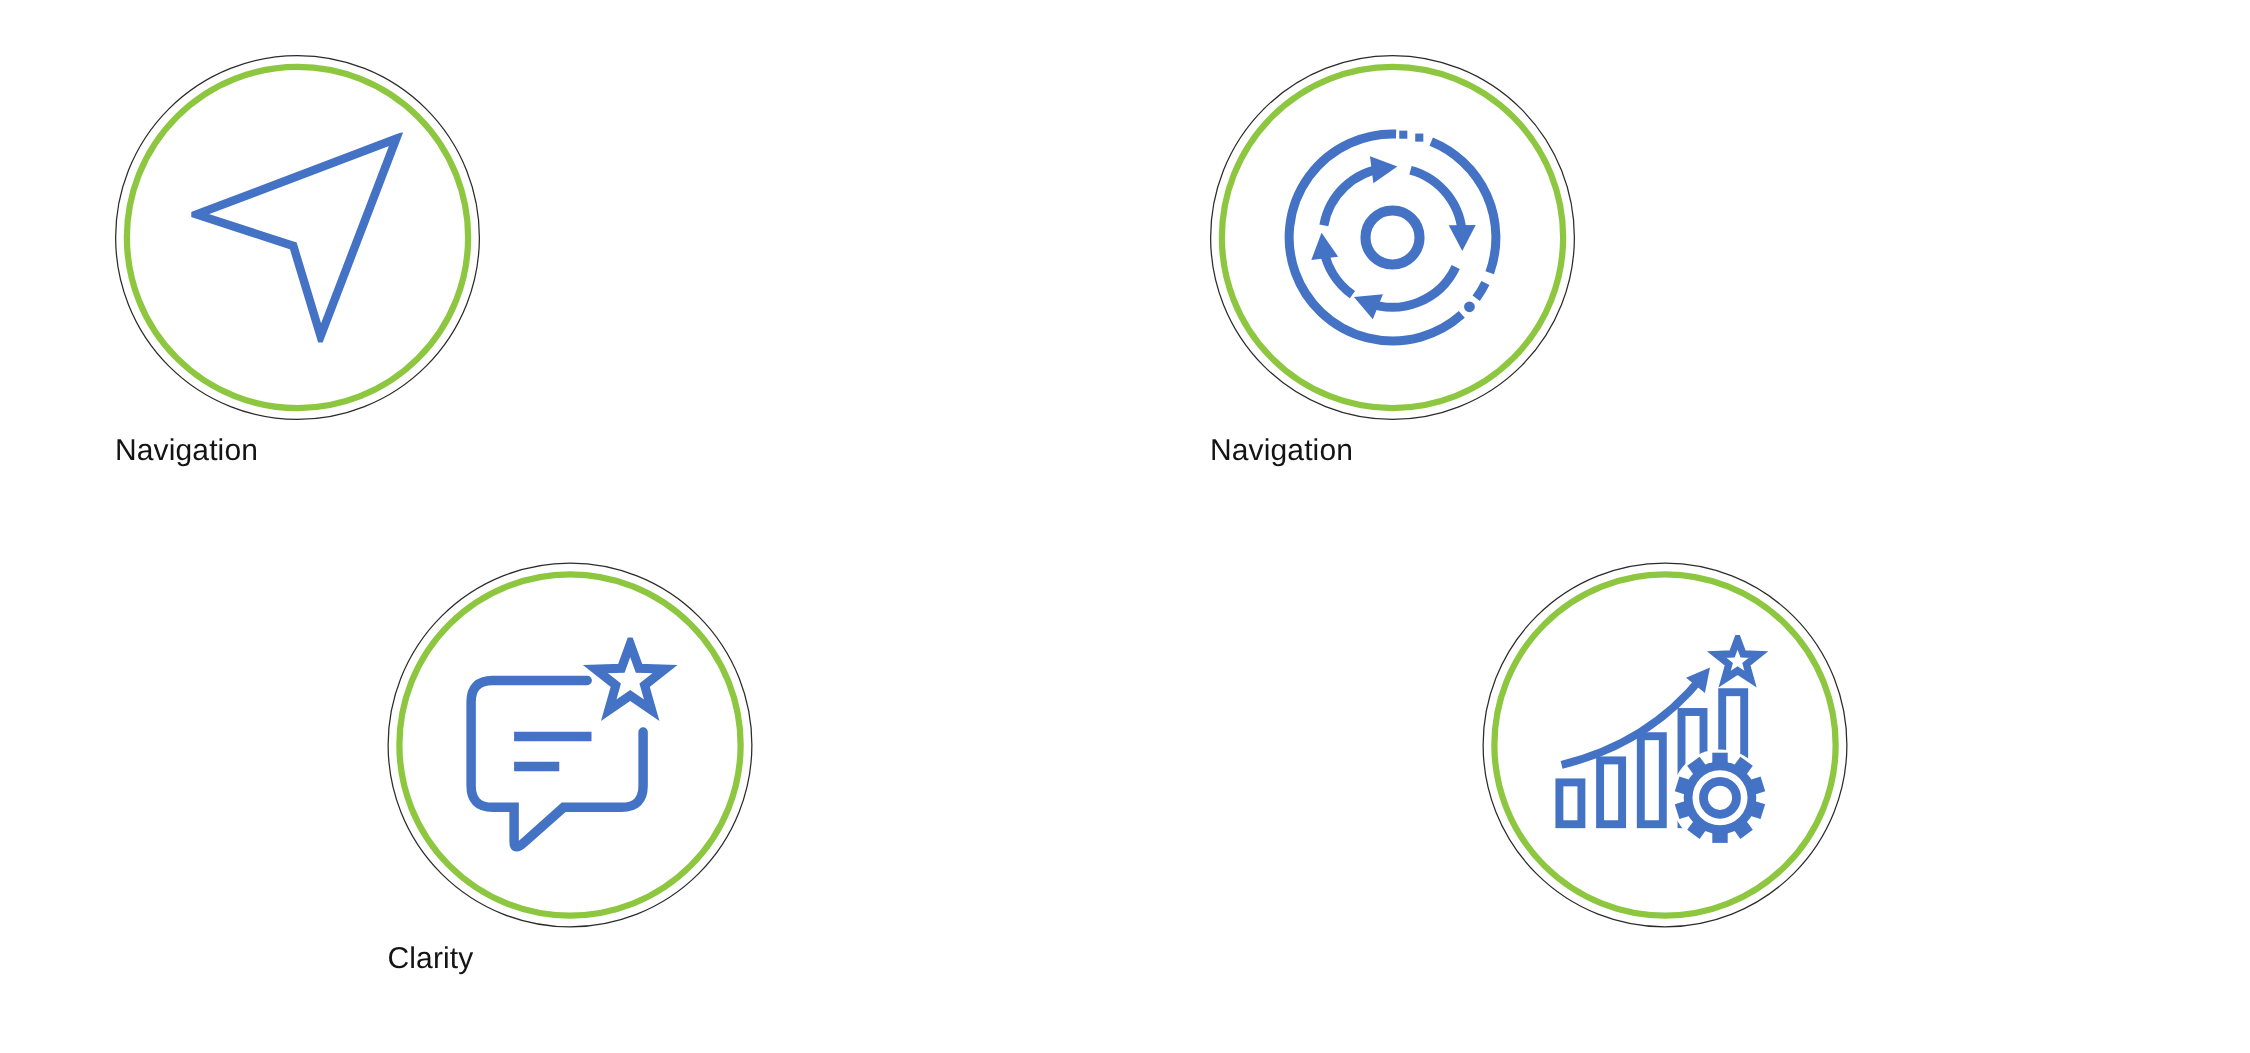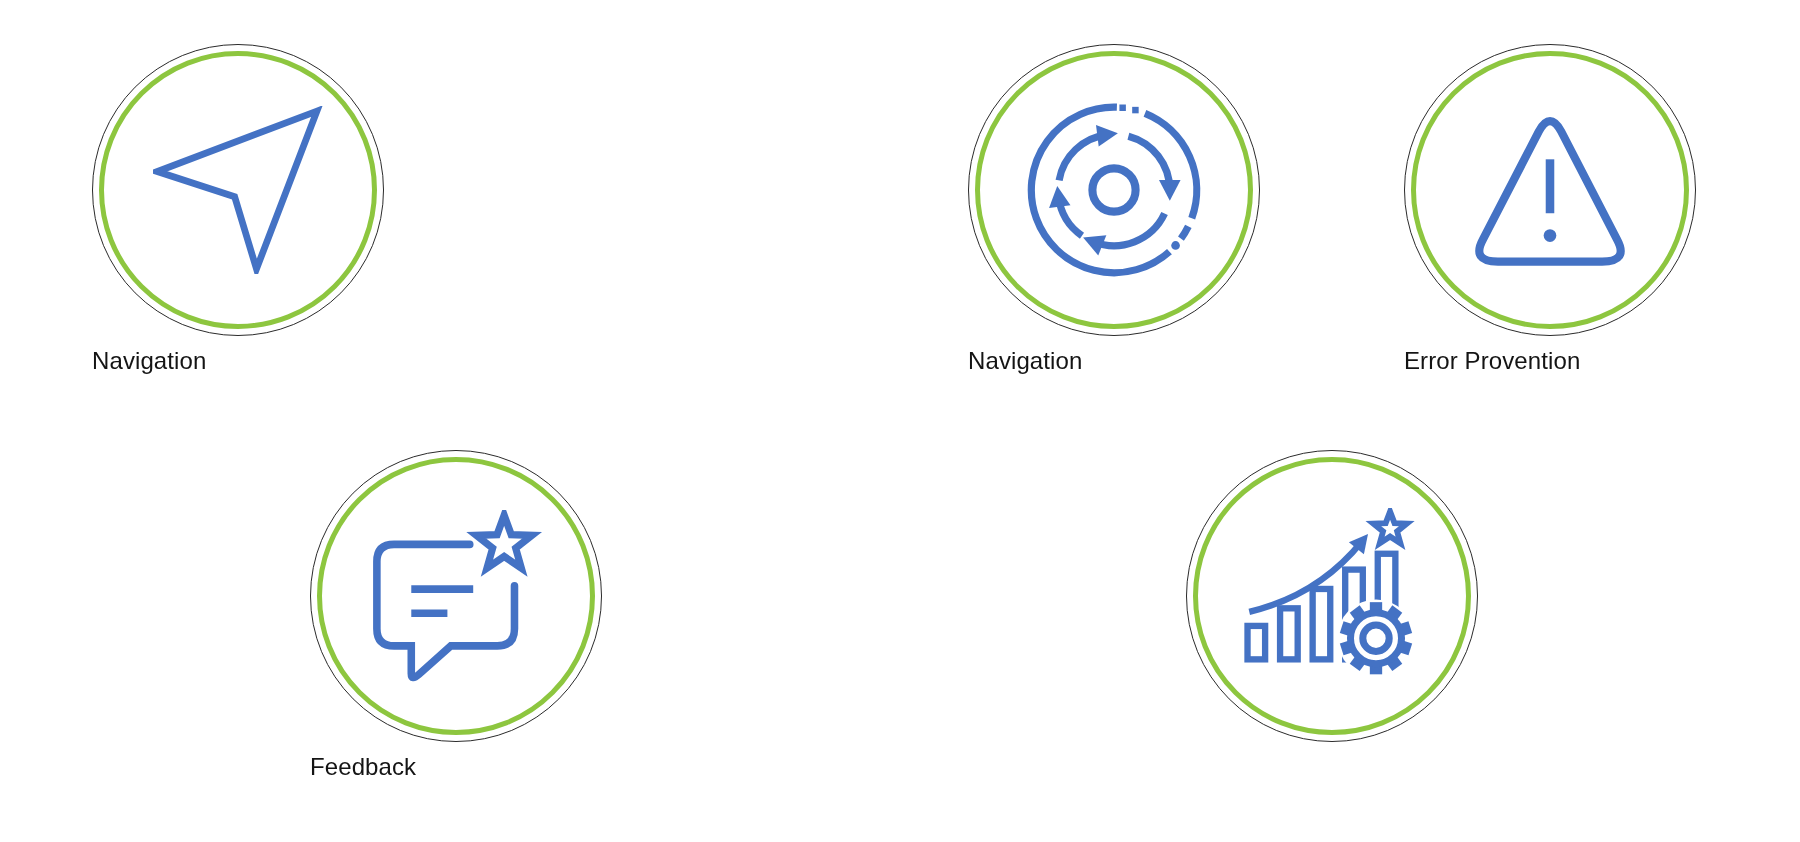--- a/index.html
+++ b/index.html
@@ -58,44 +58,33 @@
         <path d="M 19.5,44.6 A 31 31 0 0 1 46.2,19.2" fill="none" stroke="currentColor" stroke-width="4" marker-end="url(#ahc)"></path>
         <path d="M 58.0,20.1 A 31 31 0 0 1 81,50" fill="none" stroke="currentColor" stroke-width="4" marker-end="url(#ahc)"></path>
         <path d="M 78.1,63.1 A 31 31 0 0 1 38.4,78.7" fill="none" stroke="currentColor" stroke-width="4" marker-end="url(#ahc)"></path>
 
         <circle cx="50" cy="50" r="12" fill="none" stroke="currentColor" stroke-width="4.5"></circle>
       </svg>
     </div>
     <div class="label">Navigation</div>
   </div>
 
-  <div class="badge" style="left:1404px;top:44px">
-    <div class="circle">
-      <div class="ring"></div>
-      <svg class="icon" width="186" height="170" viewBox="0 0 100 91">
-        <path d="M 44,14 Q 50,3 56,14 L 86,72 Q 92.5,84 78,84 L 22,84 Q 7.5,84 14,72 Z" fill="none" stroke="currentColor" stroke-width="4.4" stroke-linejoin="round"></path>
-        <line x1="50" y1="29" x2="50" y2="58" stroke="currentColor" stroke-width="4.6"></line>
-        <circle cx="50" cy="70" r="3.4" fill="currentColor"></circle>
-      </svg>
-    </div>
-    <div class="label">Error Provention</div>
-  </div>
 
   <div class="badge" style="left:310px;top:450px">
     <div class="circle">
       <div class="ring"></div>
       <svg class="icon" width="176" height="172" viewBox="0 0 100 100">
         <path d="M 58,20 L 14,20 Q 4,20 4,30 L 4,69 Q 4,79 14,79 L 24,79 L 24,95
                  Q 24,99.5 28.5,95.5 L 47,79 L 74,79 Q 84,79 84,69 L 84,44" fill="none" stroke="currentColor" stroke-width="4.4" stroke-linecap="round"></path>
         <polygon points="78,3 73.9,14.3 61.8,14.7 71.3,22.2 68,33.8 78,27 88,33.8 84.7,22.2 94.2,14.7 82.1,14.3" fill="none" stroke="currentColor" stroke-width="4.2" stroke-linejoin="miter" stroke-miterlimit="8"></polygon>
         <line x1="24" y1="46" x2="60" y2="46" stroke="currentColor" stroke-width="4.4"></line>
         <line x1="24" y1="60" x2="45" y2="60" stroke="currentColor" stroke-width="4.4"></line>
       </svg>
     </div>
-    <div class="label">Feedback</div>
+    <div class="label">Clarity</div>
   </div>
 
 
   <div class="badge" style="left:1186px;top:450px">
     <div class="circle">
       <div class="ring"></div>
       <svg class="icon" width="176" height="176" viewBox="0 0 100 100">
         <defs>
           <marker id="ahg" markerUnits="userSpaceOnUse" markerWidth="12" markerHeight="12" refX="5.5" refY="6" orient="auto">
             <path d="M 0.5,0.5 L 11,6 L 0.5,11.5 Z" fill="currentColor"></path>

